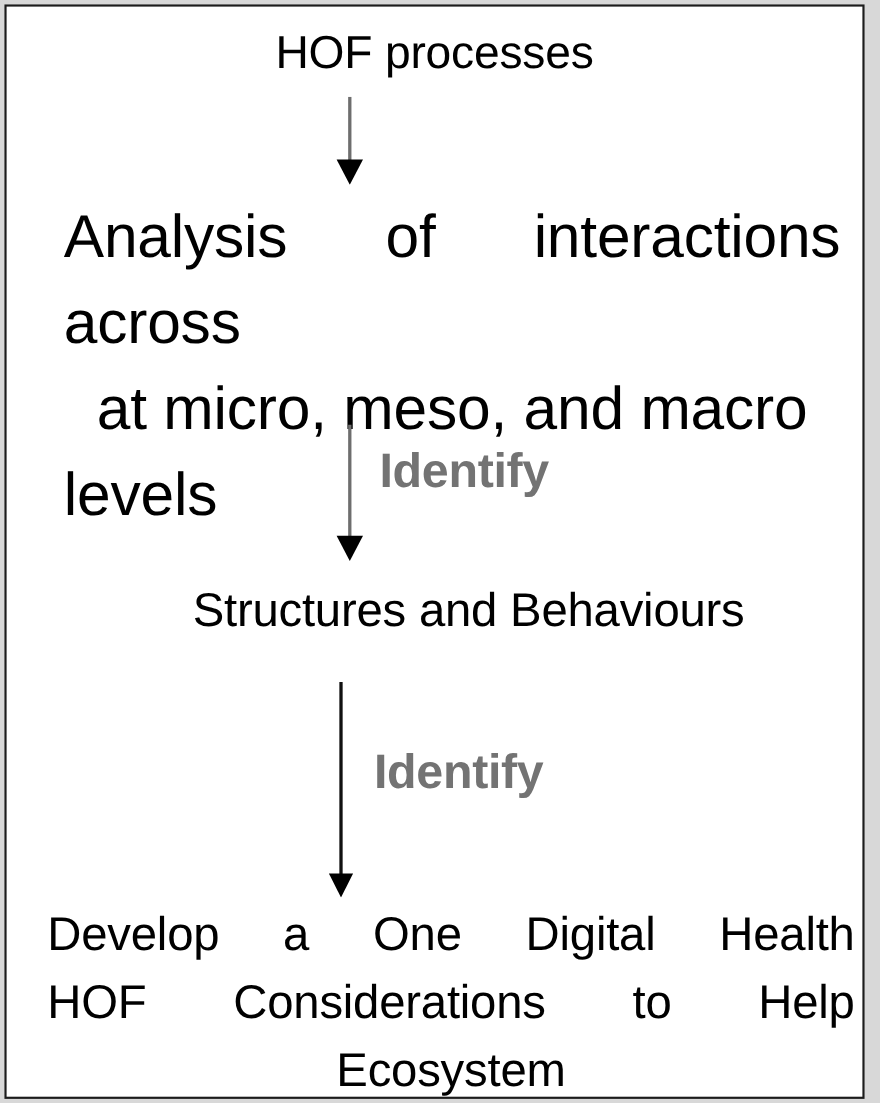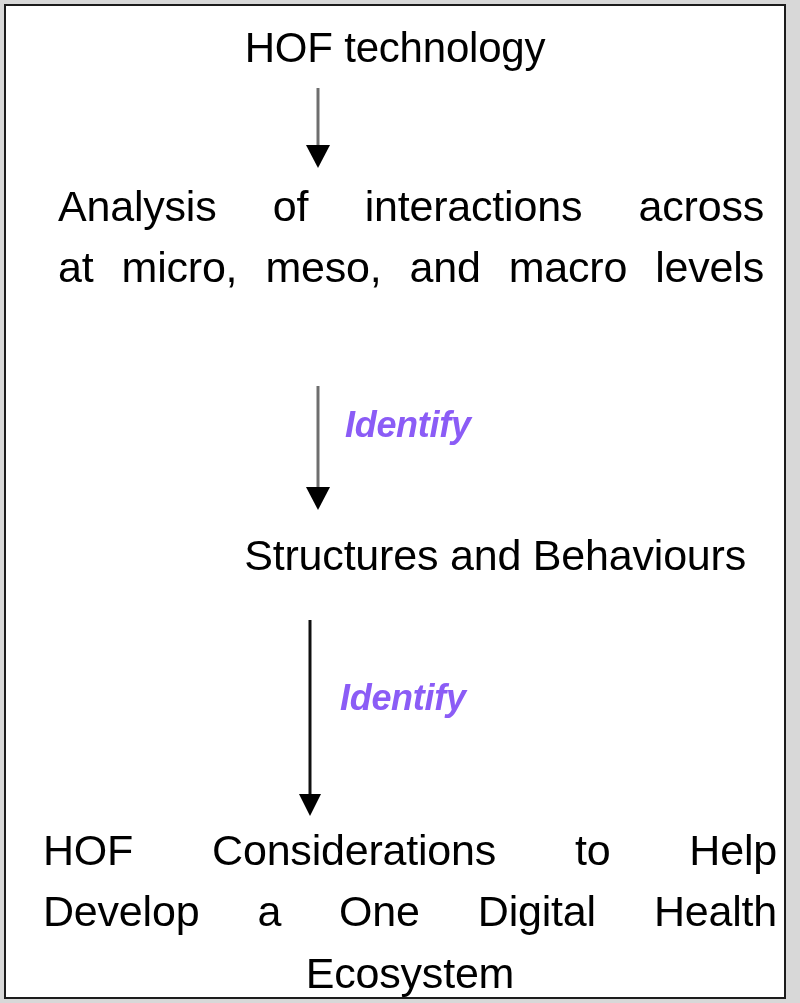--- a/index.html
+++ b/index.html
@@ -43,39 +43,39 @@
     text-align: center;
     font-size: 42px;
   }
 
   #node-analysis {
     left: 52px;
     top: 170px;
     width: 706px;
     text-align: justify;
     text-align-last: justify;
-    font-size: 43px;
+    font-size: 55px;
     line-height: 1.42;
   }
   
   #node-analysis .lastline {
     display: block;
-    text-align: right;
+    text-align: center;
   }
   #node-analysis .jline {
     display: block;
     text-align: justify;
     text-align-last: justify;
   }
 
   #node-structures {
-    left: 34px;
+    left: 67px;
     top: 528px;
     width: 706px;
-    text-align: right;
+    text-align: center;
     font-size: 43px;
   }
 
   #node-ecosystem {
     left: 37px;
     top: 814px;
     width: 734px;
     font-size: 43px;
     line-height: 1.43;
   }
@@ -98,36 +98,35 @@
   }
 
   #arrow-1 { left: 296px; top: 82px;  }
   #arrow-2 { left: 296px; top: 380px; }
   #arrow-3 { left: 288px; top: 614px; }
 
   
   .edge-label {
     position: absolute;
     font-weight: 700;
-    color: #8b5cf6;
-    font-size: 36px;
+    color: #737373;
+    font-size: 44px;
     letter-spacing: -0.3px;
     white-space: nowrap;
-    font-style: italic;
   }
   #label-identify { left: 339px; top: 398px; }
   #label-develop  { left: 334px; top: 671px; }
 </style>
 </head>
 <body>
 
 <div id="figure-frame">
 
   <div class="node" id="node-hof-literature">
-    <span>HOF technology</span>
+    <span>HOF processes</span>
   </div>
 
   <div class="arrow" id="arrow-1">
     <svg width="32" height="80" viewBox="0 0 32 80" aria-hidden="true">
       <line x1="16" y1="0" x2="16" y2="58" stroke="#6e6e6e" stroke-width="3"></line>
       <polygon points="4,57 28,57 16,80" fill="#000000"></polygon>
     </svg>
   </div>
 
   <div class="node" id="node-analysis">
@@ -149,18 +148,18 @@
 
   <div class="arrow" id="arrow-3">
     <svg width="32" height="196" viewBox="0 0 32 196" aria-hidden="true">
       <line x1="16" y1="0" x2="16" y2="176" stroke="#111111" stroke-width="3"></line>
       <polygon points="5,174 27,174 16,196" fill="#000000"></polygon>
     </svg>
   </div>
   <div class="edge-label" id="label-develop">Identify</div>
 
   <div class="node" id="node-ecosystem">
+    <span class="jline">Develop a One Digital Health</span>
     <span class="jline">HOF Considerations to Help</span>
-    <span class="jline">Develop a One Digital Health</span>
     <span class="lastline">Ecosystem</span>
   </div>
 
 </div>
 
 </body></html>

